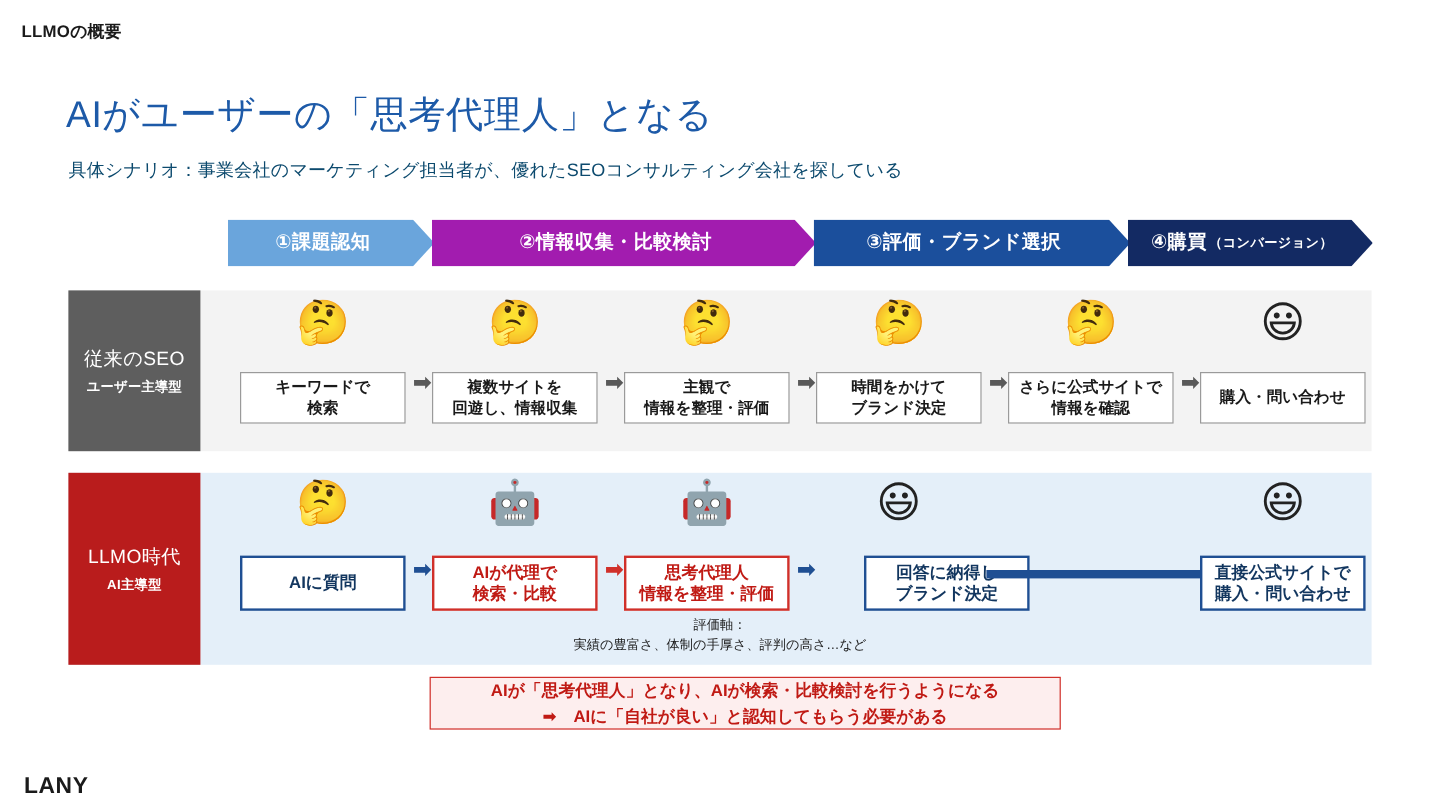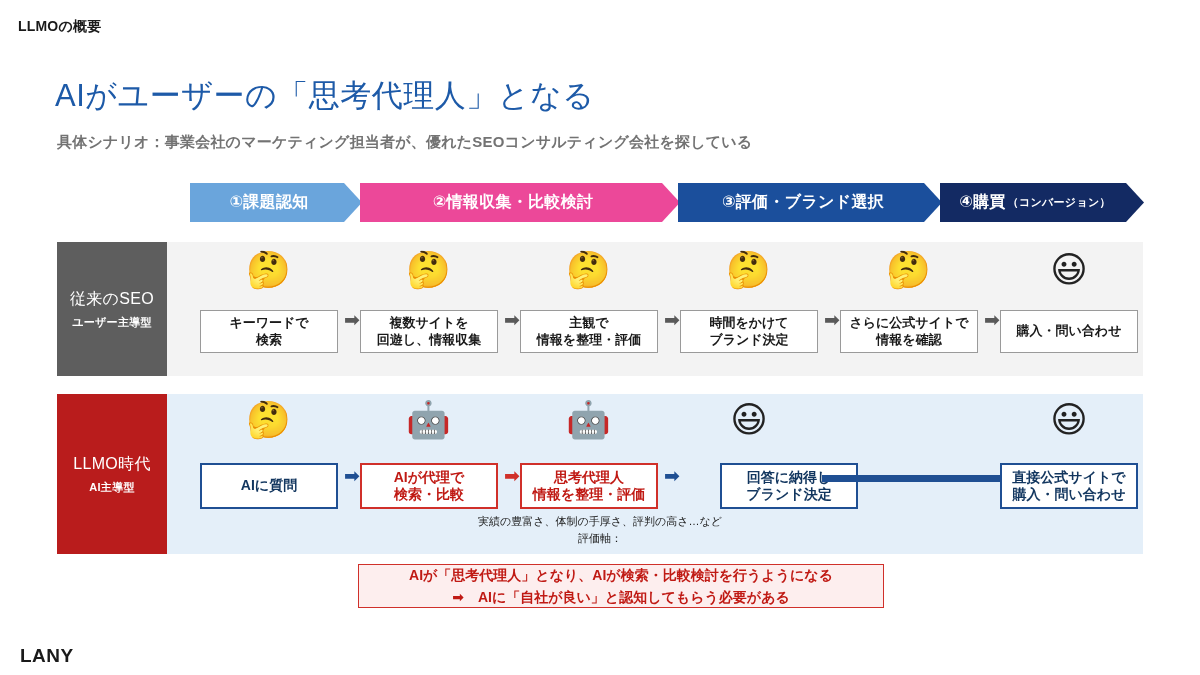--- a/index.html
+++ b/index.html
@@ -15,36 +15,36 @@
   .kicker{
     position:absolute;left:18px;top:18px;
     font-size:14px;font-weight:bold;color:#1a1a1a;letter-spacing:.2px;
   }
   .title{
     position:absolute;left:55px;top:75px;
     font-size:31px;font-weight:normal;color:#1d5aa8;letter-spacing:.5px;
   }
   .subtitle{
     position:absolute;left:57px;top:133px;
-    font-size:15px;color:#737373;letter-spacing:.2px;font-weight:bold;
+    font-size:15px;color:#0c4a6e;letter-spacing:.2px;
   }
 
   
   .stages{position:absolute;left:0;top:183px;width:1200px;height:40px;}
   .chev{
     position:absolute;top:0;height:39px;
     display:flex;align-items:center;justify-content:center;
     color:#fff;font-weight:bold;font-size:16px;letter-spacing:.3px;
     box-sizing:border-box;
   }
   .chev .sm{font-size:11px;font-weight:bold;margin-left:2px;}
   .c1{left:190px;width:172px;background:#6aa5dc;
       clip-path:polygon(0 0,calc(100% - 18px) 0,100% 50%,calc(100% - 18px) 100%,0 100%);
       padding-right:14px;}
-  .c2{left:360px;width:320px;background:#ec4899;
+  .c2{left:360px;width:320px;background:#a21caf;
       clip-path:polygon(0 0,calc(100% - 18px) 0,100% 50%,calc(100% - 18px) 100%,0 100%);
       padding-right:14px;}
   .c3{left:678px;width:264px;background:#1b4f9c;
       clip-path:polygon(0 0,calc(100% - 18px) 0,100% 50%,calc(100% - 18px) 100%,0 100%);
       padding-right:14px;}
   .c4{left:940px;width:204px;background:#132a63;
       clip-path:polygon(0 0,calc(100% - 18px) 0,100% 50%,calc(100% - 18px) 100%,0 100%);
       padding-right:14px;}
 
   
@@ -262,22 +262,22 @@
       <div class="box r2box" style="top:61px;">
         <div>
           <div>直接公式サイトで</div>
           <div>購入・問い合わせ</div>
         </div>
       </div>
     </div>
   </div>
 
   <div class="axis-note" style="top:513px;">
+    <div>評価軸：</div>
     <div>実績の豊富さ、体制の手厚さ、評判の高さ…など</div>
-    <div>評価軸：</div>
   </div>
 
   <div class="callout">
     <div>AIが「思考代理人」となり、AIが検索・比較検討を行うようになる</div>
     <div>➡　AIに「自社が良い」と認知してもらう必要がある</div>
   </div>
 
   <div class="logo">LANY</div>
 
 </div>

